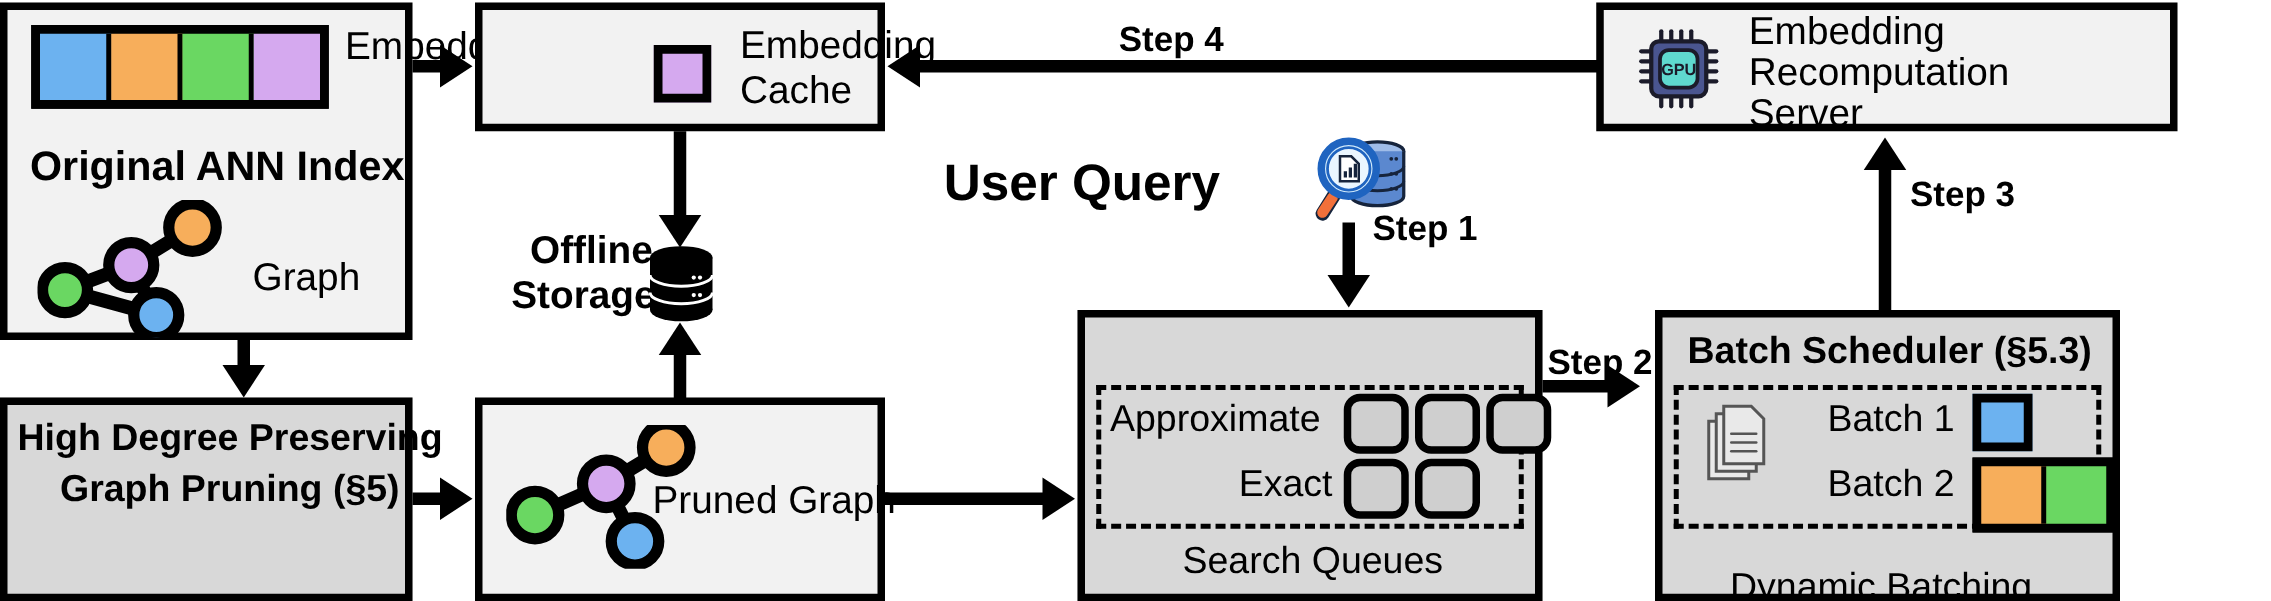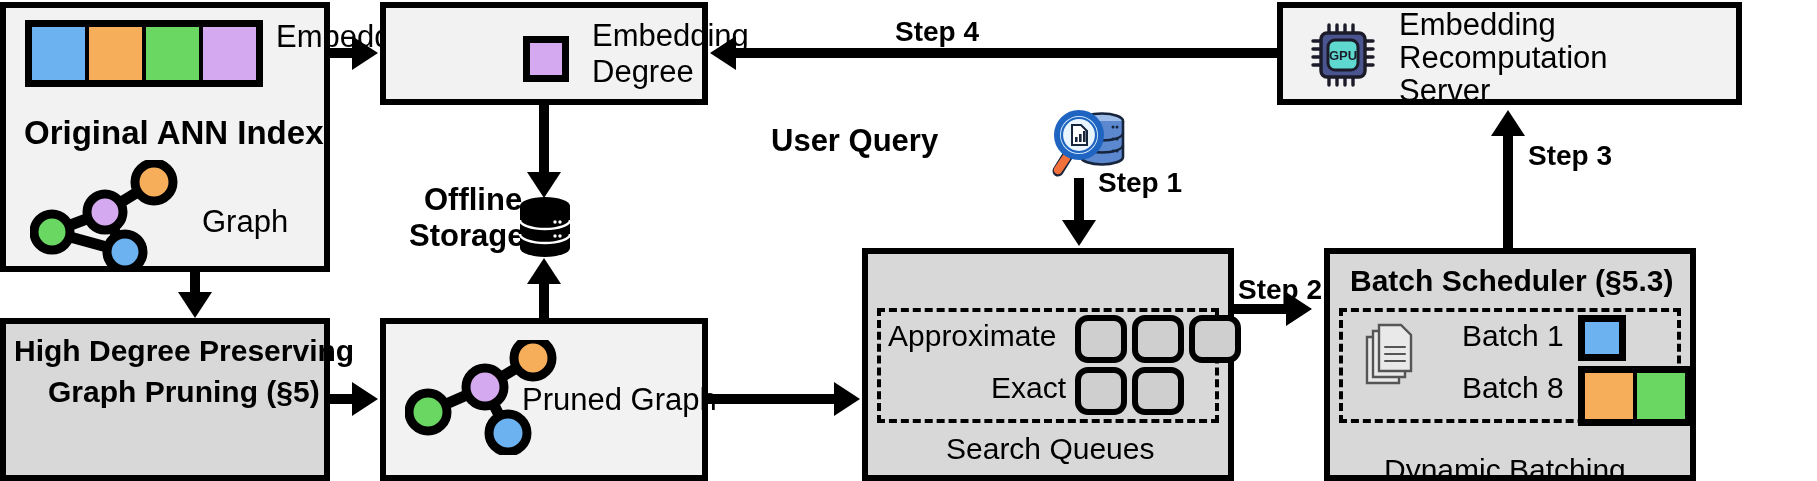--- a/index.html
+++ b/index.html
@@ -68,21 +68,21 @@
     <circle cx="95" cy="92" r="18" fill="#6cb2f0" stroke="#000" stroke-width="9"></circle>
   </svg>
 
   <div class="lbl" style="left:202px;top:205px;font-size:31px;">Graph</div>
 
   <div class="box" style="left:380px;top:2px;width:328px;height:103px;"></div>
 
   <div class="sq" style="left:523px;top:36px;width:46px;height:46px;background:#d5a9ef;"></div>
 
   <div class="lbl" style="left:592px;top:19px;font-size:31px;">Embedding</div>
-  <div class="lbl" style="left:592px;top:55px;font-size:31px;">Degree</div>
+  <div class="lbl" style="left:592px;top:55px;font-size:31px;">Cache</div>
 
   <div class="box" style="left:1277px;top:2px;width:465px;height:103px;"></div>
 
   <svg style="position:absolute;left:1310px;top:22px;" width="66" height="66" viewBox="0 0 66 66">
     <g stroke="#1b1b2a" stroke-width="3.4" stroke-linecap="round">
       <line x1="19" y1="3" x2="19" y2="12"></line>
         <line x1="27" y1="3" x2="27" y2="12"></line>
       <line x1="35" y1="3" x2="35" y2="12"></line>
         <line x1="43" y1="3" x2="43" y2="12"></line>
       <line x1="19" y1="54" x2="19" y2="63"></line>
@@ -141,21 +141,21 @@
       <path d="M1,38 a25,9 0 0 0 50,0"></path>
     </g>
     <g fill="#fff">
       <circle cx="36" cy="26" r="1.7"></circle>
         <circle cx="41" cy="26" r="1.7"></circle>
       <circle cx="36" cy="40" r="1.7"></circle>
         <circle cx="41" cy="40" r="1.7"></circle>
     </g>
   </svg>
 
-  <div class="lbl b" style="left:755px;top:124px;font-size:31px;margin-left:16px;">User Query</div>
+  <div class="lbl b" style="left:755px;top:124px;font-size:41px;">User Query</div>
 
   <svg style="position:absolute;left:1050px;top:105px;" width="78" height="78" viewBox="0 0 78 78">
     <g transform="translate(30,8)">
       <ellipse cx="22" cy="8" rx="21" ry="7.5" fill="#9fbce8" stroke="#16243c" stroke-width="2.6"></ellipse>
       <path d="M1,8 v36 a21,7.5 0 0 0 42,0 v-36" fill="#5b88cf" stroke="#16243c" stroke-width="2.6"></path>
       <path d="M1,20 a21,7.5 0 0 0 42,0" fill="none" stroke="#16243c" stroke-width="2.4"></path>
       <path d="M1,32 a21,7.5 0 0 0 42,0" fill="none" stroke="#16243c" stroke-width="2.4"></path>
       <g fill="#16243c">
           <circle cx="33" cy="14" r="1.5"></circle>
           <circle cx="37" cy="14" r="1.5"></circle>
@@ -210,21 +210,21 @@
     <g stroke="#555" stroke-width="2" stroke-linecap="round">
       <line x1="23" y1="24" x2="43" y2="24"></line>
       <line x1="23" y1="31" x2="43" y2="31"></line>
       <line x1="23" y1="38" x2="43" y2="38"></line>
     </g>
   </svg>
 
   <div class="lbl" style="left:1462px;top:319px;font-size:30px;">Batch 1</div>
   <div class="sq" style="left:1578px;top:315px;width:48px;height:46px;background:#6cb2f0;"></div>
 
-  <div class="lbl" style="left:1462px;top:371px;font-size:30px;">Batch 8</div>
+  <div class="lbl" style="left:1462px;top:371px;font-size:30px;">Batch 2</div>
   <div class="chipstrip" style="left:1578px;top:366px;">
     <div class="chip" style="background:#f7ae5b;width:48px;height:46px;"></div>
     <div class="chip" style="background:#6ad762;width:48px;height:46px;"></div>
   </div>
 
   <div class="lbl" style="left:1384px;top:453px;font-size:30px;">Dynamic Batching</div>
 
   <div class="ln" style="left:330px;top:48px;width:28px;height:10px;"></div>
   <div class="ah right" style="left:352px;top:36px;"></div>
 

